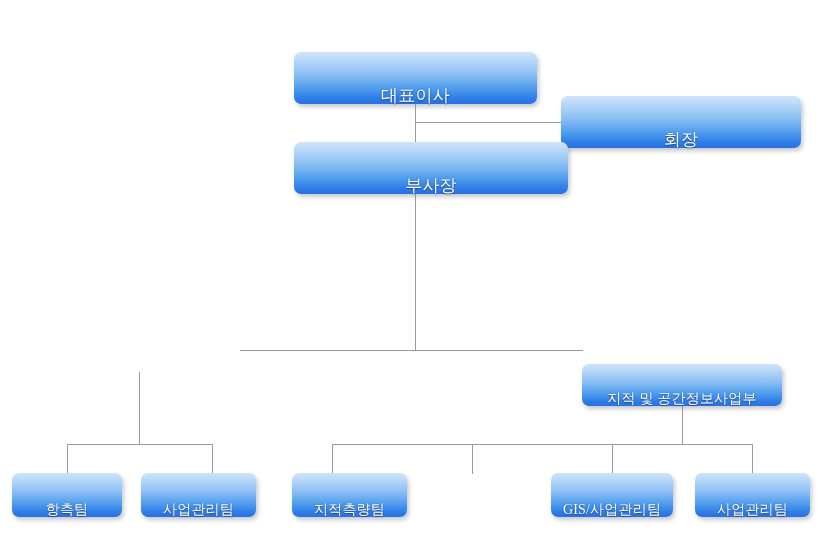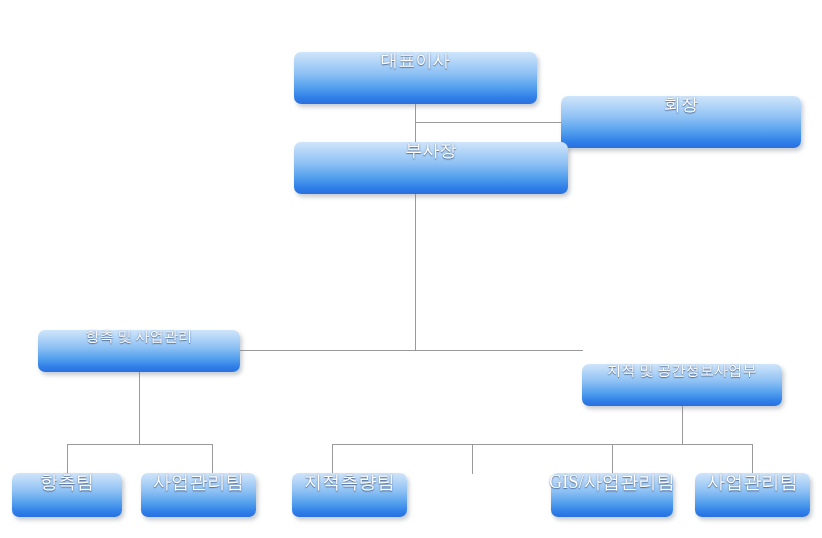--- a/index.html
+++ b/index.html
@@ -32,38 +32,38 @@
     border-radius: 7px;
     background: linear-gradient(to bottom,
                  #cfe4fa 0%,
                  #bad9f8 14%,
                  #8cc0f4 42%,
                  #53a0ee 68%,
                  #2f7fe8 88%,
                  #2a6fe0 100%);
     box-shadow: 2px 3px 4px rgba(120,128,140,0.42);
     display: flex;
-    align-items: flex-start;
+    align-items: flex-end;
     justify-content: center;
     color: #ffffff;
     text-shadow: 0 1px 1px rgba(30,50,90,0.55),
                  0 0 2px rgba(20,40,80,0.35);
     letter-spacing: 0.2px;
     white-space: nowrap;
     user-select: none;
   }
   .node .label {
     display: block;
     line-height: 1;
   }
 
   
   .node.exec   { font-size: 17px; }
   .node.div    { font-size: 14px; }
-  .node.team   { font-size: 18px; }
+  .node.team   { font-size: 14px; }
 </style>
 </head>
 <body>
 
 <div id="org-root">
 
   <div class="conn v" style="left:415px; top:103px; height:40px;"></div>
 
   <div class="conn h" style="left:415px; top:122px; width:148px;"></div>
 
@@ -88,23 +88,20 @@
   </div>
 
   <div class="node exec" style="left:561px; top:96px; width:240px; height:52px;">
     <span class="label">회장</span>
   </div>
 
   <div class="node exec" style="left:294px; top:142px; width:274px; height:52px;">
     <span class="label">부사장</span>
   </div>
 
-  <div class="node div" style="left:38px; top:330px; width:202px; height:42px;">
-    <span class="label">항측 및 사업관리</span>
-  </div>
 
   <div class="node div" style="left:582px; top:330px; width:200px; height:42px;margin-top:34px;">
     <span class="label">지적 및 공간정보사업부</span>
   </div>
 
   <div class="node team" style="left:12px; top:473px; width:110px; height:44px;">
     <span class="label">항측팀</span>
   </div>
 
   <div class="node team" style="left:141px; top:473px; width:115px; height:44px;">

